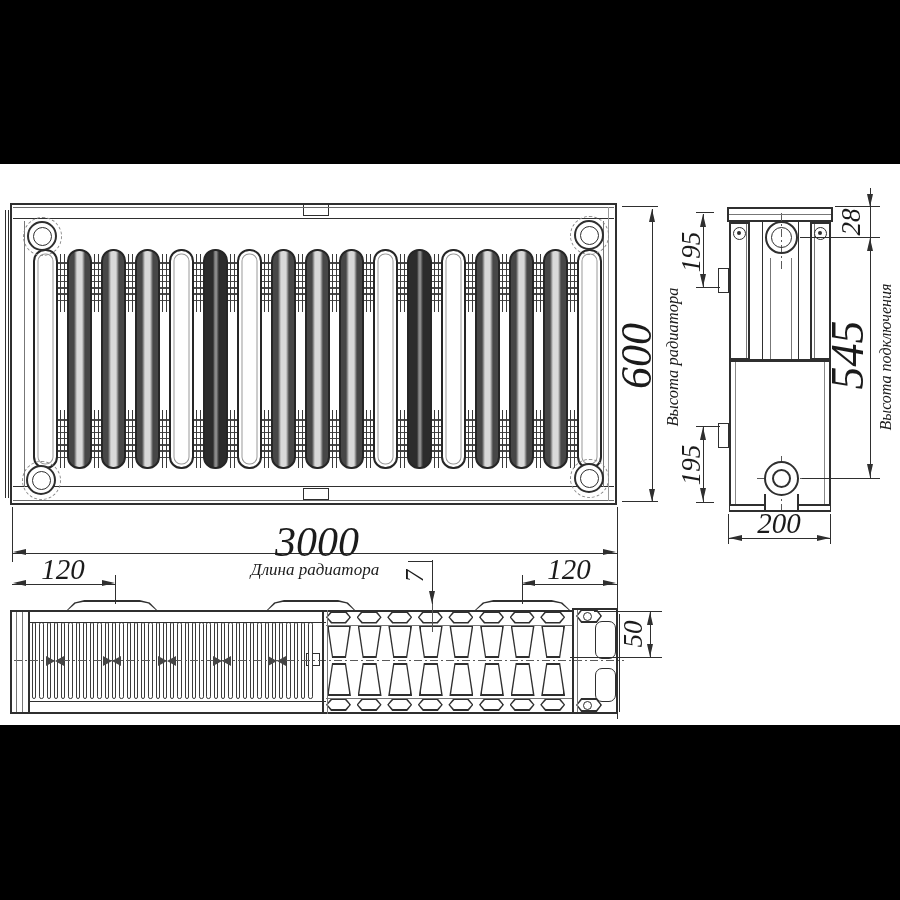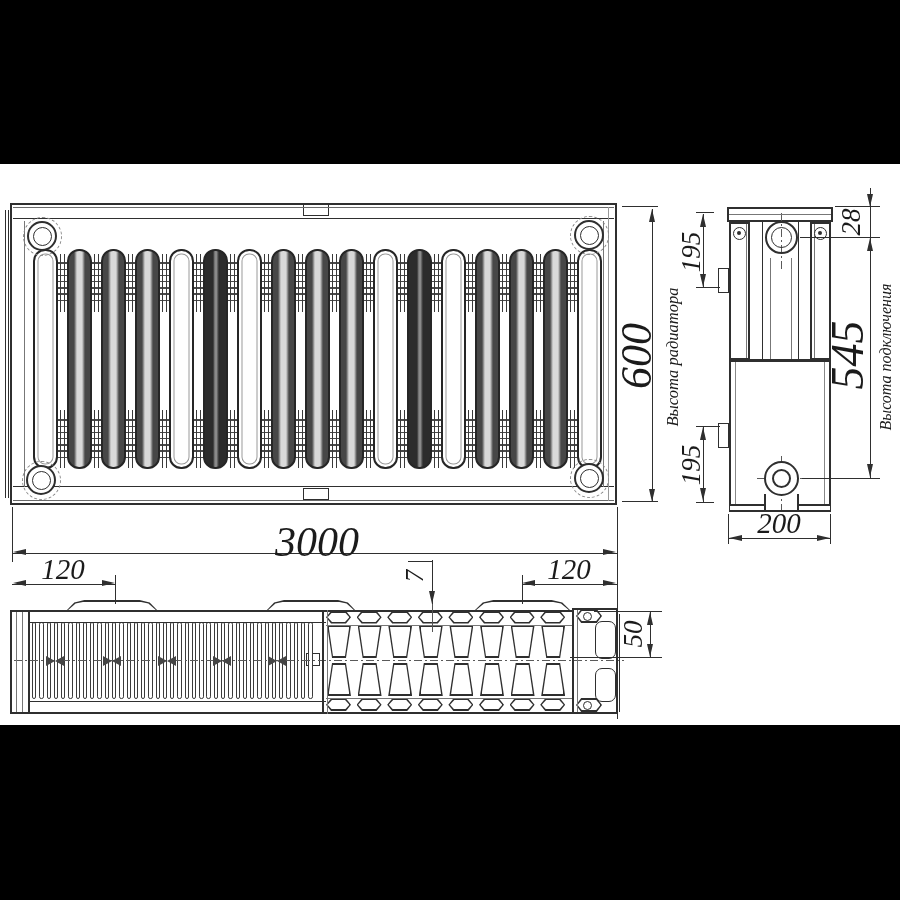--- a/index.html
+++ b/index.html
@@ -28,20 +28,21 @@
 </style>
 </head>
 <body>
 
 <div id="cv">
   <div class="abs paper" style="left:0;top:164px;width:900px;height:561px;"></div>
   <div class="abs" style="left:0;top:0;width:900px;height:164px;background:#000;"></div>
   <div class="abs" style="left:0;top:725px;width:900px;height:175px;background:#000;"></div>
 
   <div class="dim" id="t-3000">3000</div>
+  <div class="dim" id="t-dlina">Длина радиатора</div>
   <div class="dim rot" id="t-600">600</div>
   <div class="dim rot" id="t-vysrad">Высота радиатора</div>
   <div class="dim rot" id="t-195t">195</div>
   <div class="dim rot" id="t-195b">195</div>
   <div class="dim rot" id="t-28">28</div>
   <div class="dim rot" id="t-545">545</div>
   <div class="dim rot" id="t-vyspod">Высота подключения</div>
   <div class="dim" id="t-100">200</div>
   <div class="dim" id="t-120l">120</div>
   <div class="dim" id="t-120r">120</div>

